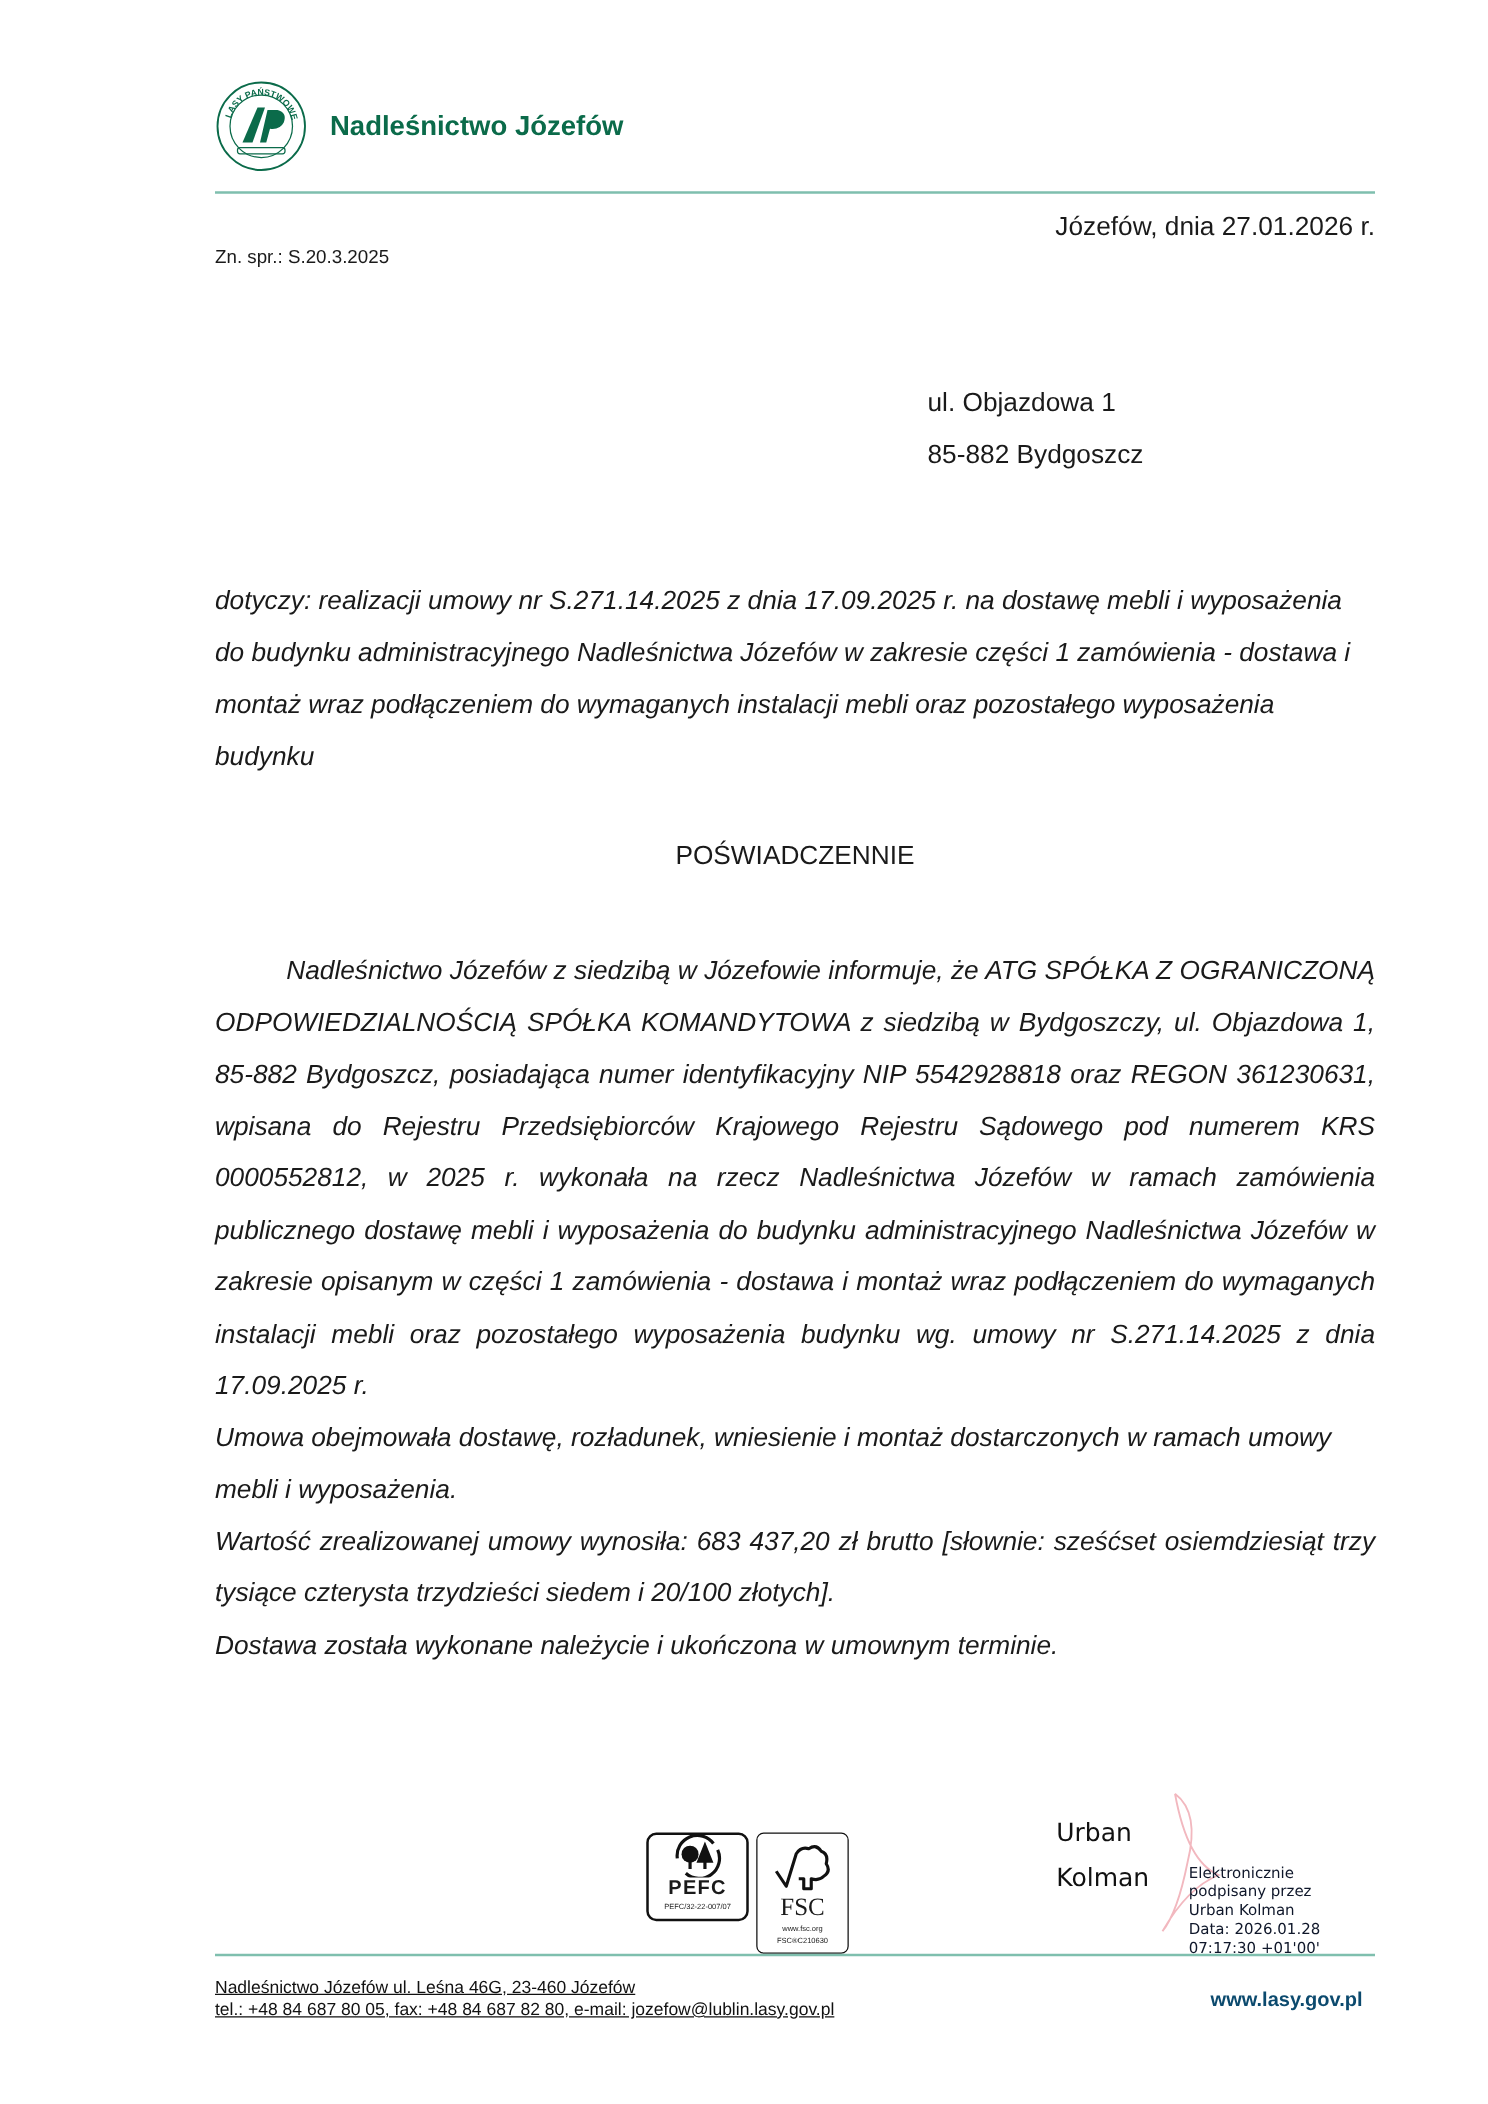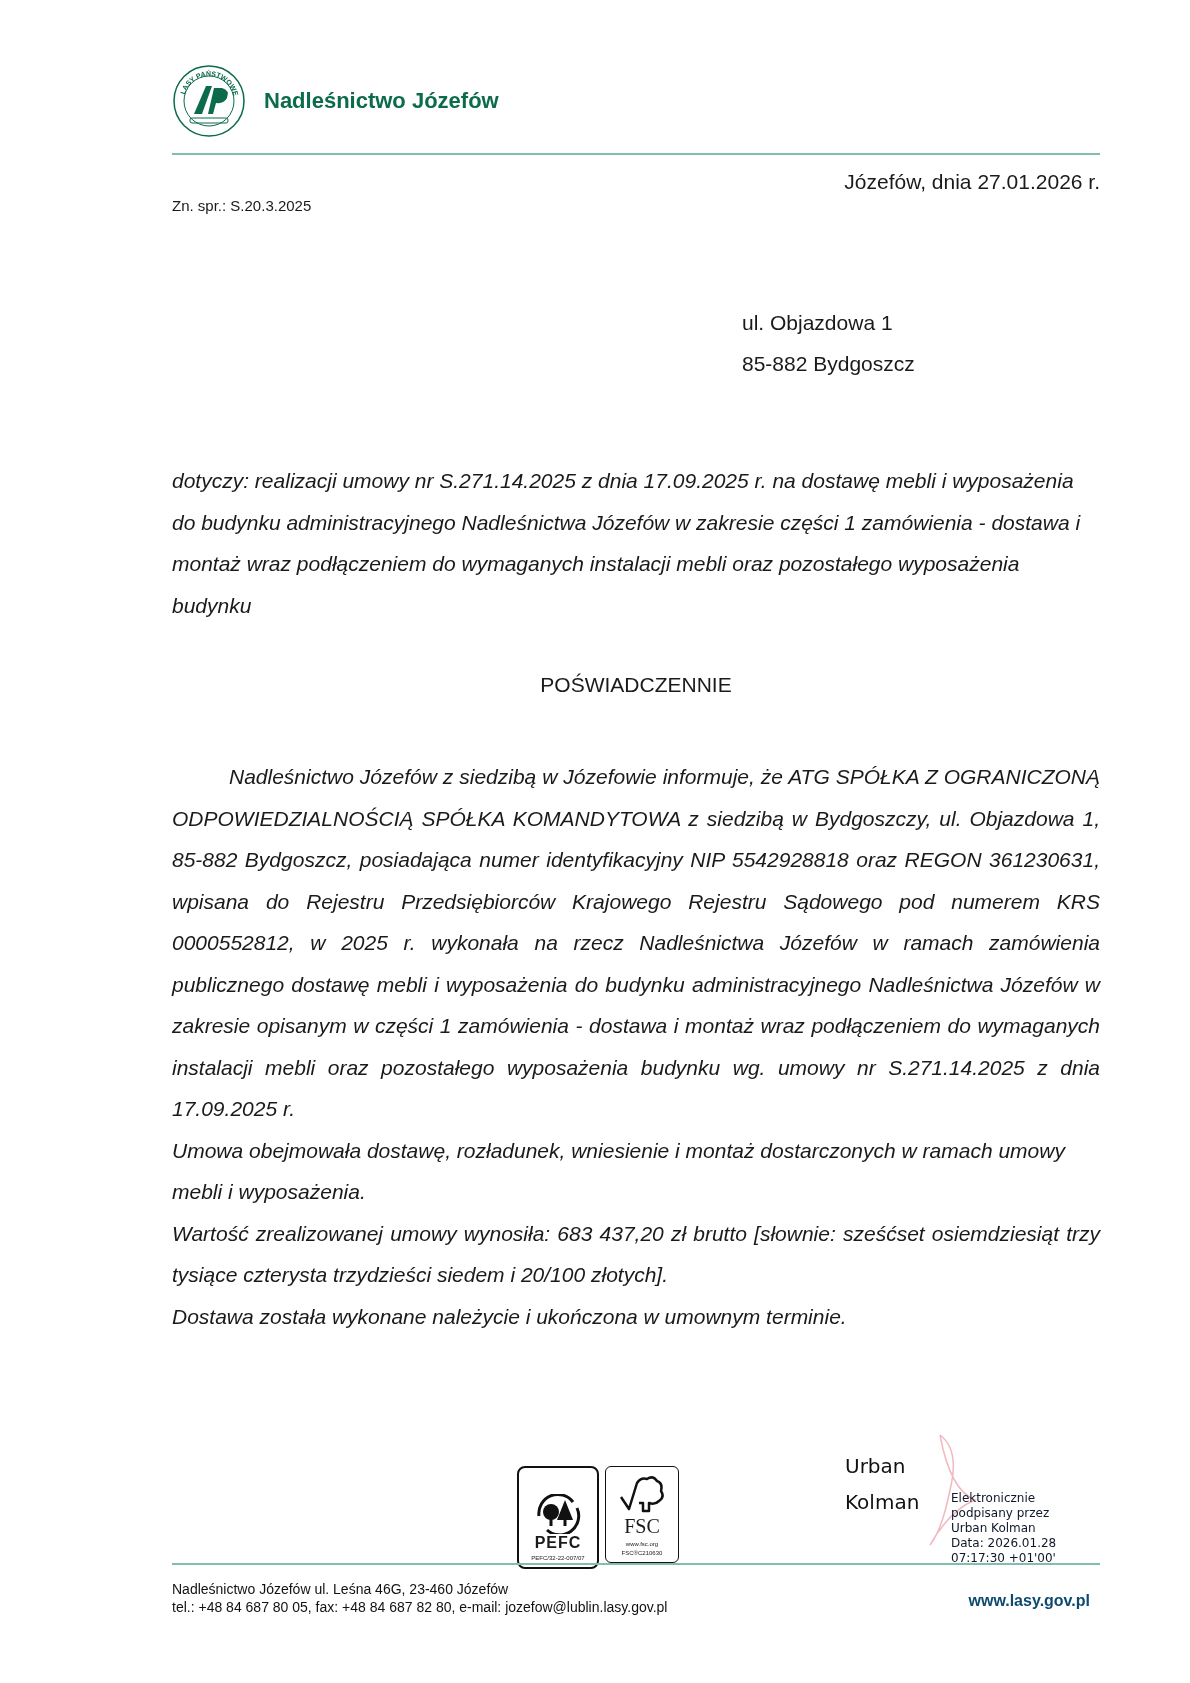--- a/index.html
+++ b/index.html
@@ -15,29 +15,29 @@
   .ref { left:172px; top:197px; font-size:15px; white-space:nowrap; }
   .addr { left:742px; top:302px; font-size:21px; line-height:41px; }
   .subject { left:172px; top:460px; width:928px; font-size:21px; font-style:italic; line-height:41.5px; }
   .heading { left:0; width:1272px; top:673px; text-align:center; font-size:21px; white-space:nowrap; }
   .body-text { left:172px; top:756px; width:928px; font-size:21px; line-height:41.5px;font-style:italic; }
   .body-text p { margin:0; }
   .just { text-align:justify; text-align-last:left; }
   .indent { text-indent:57px; }
   .certs { left:517px; top:1466px; height:97px; display:flex; gap:6px; }
   .cert { border:2px solid #111; border-radius:6px; background:#fff; display:flex; flex-direction:column; align-items:center; justify-content:flex-end; padding-bottom:6px; box-sizing:border-box; }
-  .cert.pefc { width:82px; height:103px; border-width:2.5px; border-radius:8px; }
+  .cert.pefc { width:82px; height:71px; border-width:2.5px; border-radius:8px; }
   .cert.fsc { width:74px; height:97px; border-width:1px;text-align:center; }
   .cert-name { font-weight:bold; font-size:16px; letter-spacing:1px; }
   .cert-name.fsc-name { font-family:"Liberation Serif", serif; font-weight:normal; font-size:20px; letter-spacing:0; }
   .cert-small { font-size:6px; color:#222; margin-top:3px; }
   .sig-name { left:845px; top:1448px; font-size:20px; line-height:36px; font-family:"DejaVu Sans", sans-serif; color:#111; }
   .sig-info { left:951px; top:1443px; font-size:12px; line-height:15px; font-family:"DejaVu Sans", sans-serif; color:#0f172a;margin-top:48px; }
   .sig-mark { left:920px; top:1430px; width:70px; height:120px; }
-  .footer-addr { left:172px; top:1580px; font-size:14px; line-height:18px; color:#111; }
+  .footer-addr { left:172px; top:1580px; font-size:14px; line-height:18px; color:#111;text-decoration:underline; }
   .footer-www { right:100px; top:1592px; font-size:16px; font-weight:bold; color:#0c4a6e; }
 </style>
 </head>
 <body>
 
 <div class="abs logo">
   <svg width="74" height="74" viewBox="0 0 74 74">
     <circle cx="37" cy="37" r="35" fill="none" stroke="#0b6b4a" stroke-width="1.5"></circle>
     <circle cx="37" cy="37" r="25" fill="none" stroke="#0b6b4a" stroke-width="1"></circle>
     <path id="arcp" d="M12,37 A25,25 0 0 1 62,37" fill="none"></path>

